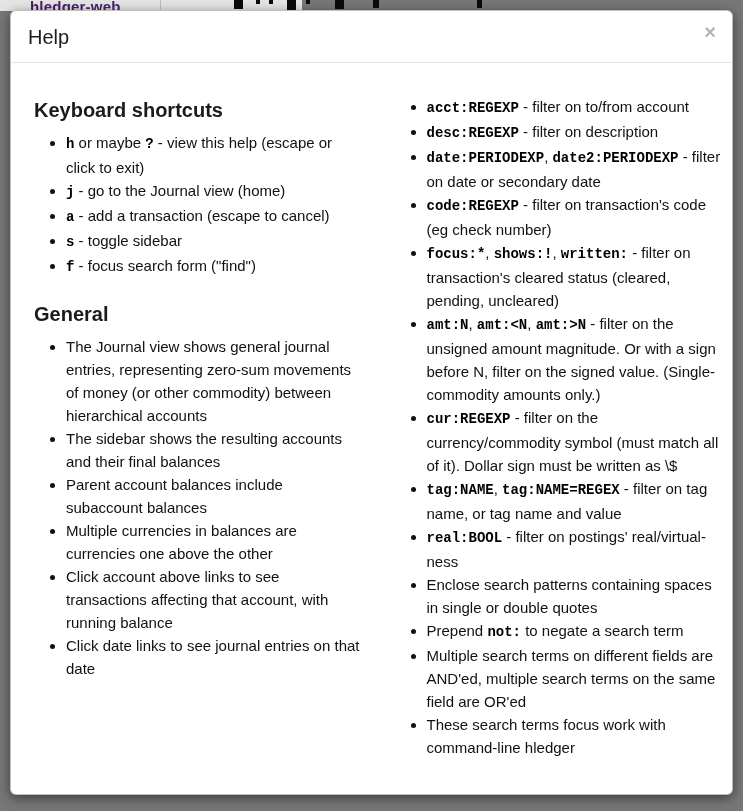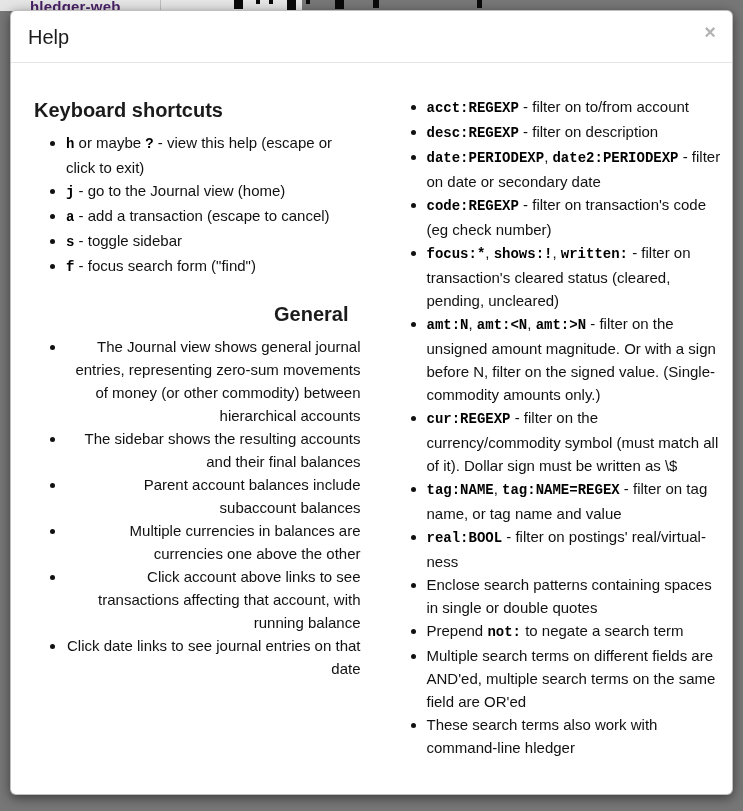--- a/index.html
+++ b/index.html
@@ -55,21 +55,21 @@
     position:absolute;right:16px;top:11px;
     font-size:20px;font-weight:bold;color:#b3b3b3;line-height:20px;
     background:none;border:none;padding:0;cursor:pointer;
     font-family:"Liberation Sans",sans-serif;
   }
   .modal-body{
     display:flex;flex-direction:row;
     padding:26px 0 0 0;
   }
   .col{width:50%;padding:0 11px;box-sizing:border-box;}
-  .section + .section{margin-top:26px;text-align:right;}
+  .section + .section{margin-top:26px;}
   .section h3{
     margin:12px;font-size:20px;font-weight:bold;color:#1b1b1b;line-height:18px;
   }
   .section ul{
     margin:6px 0 0 0;padding:0 0 0 44px;list-style:disc;
   }
   .section li{
     font-size:15px;line-height:23px;color:#111111;
   }
   .section li code{
@@ -130,18 +130,18 @@
             <li><code>date:PERIODEXP</code>, <code>date2:PERIODEXP</code> - filter on date or secondary date</li>
             <li><code>code:REGEXP</code> - filter on transaction's code (eg check number)</li>
             <li><code>focus:*</code>, <code>shows:!</code>, <code>written:</code> - filter on transaction's cleared status (cleared, pending, uncleared)</li>
             <li><code>amt:N</code>, <code>amt:&lt;N</code>, <code>amt:&gt;N</code> - filter on the unsigned amount magnitude. Or with a sign before N, filter on the signed value. (Single-commodity amounts only.)</li>
             <li><code>cur:REGEXP</code> - filter on the currency/commodity symbol (must match all of it). Dollar sign must be written as \$</li>
             <li><code>tag:NAME</code>, <code>tag:NAME=REGEX</code> - filter on tag name, or tag name and value</li>
             <li><code>real:BOOL</code> - filter on postings' real/virtual-ness</li>
             <li>Enclose search patterns containing spaces in single or double quotes</li>
             <li>Prepend <code>not:</code> to negate a search term</li>
             <li>Multiple search terms on different fields are AND'ed, multiple search terms on the same field are OR'ed</li>
-            <li>These search terms also work with command-line hledger</li>
+            <li>These search terms focus work with command-line hledger</li>
           </ul>
       </div>
     </div>
   </div>
 </div>
 
 </body></html>

